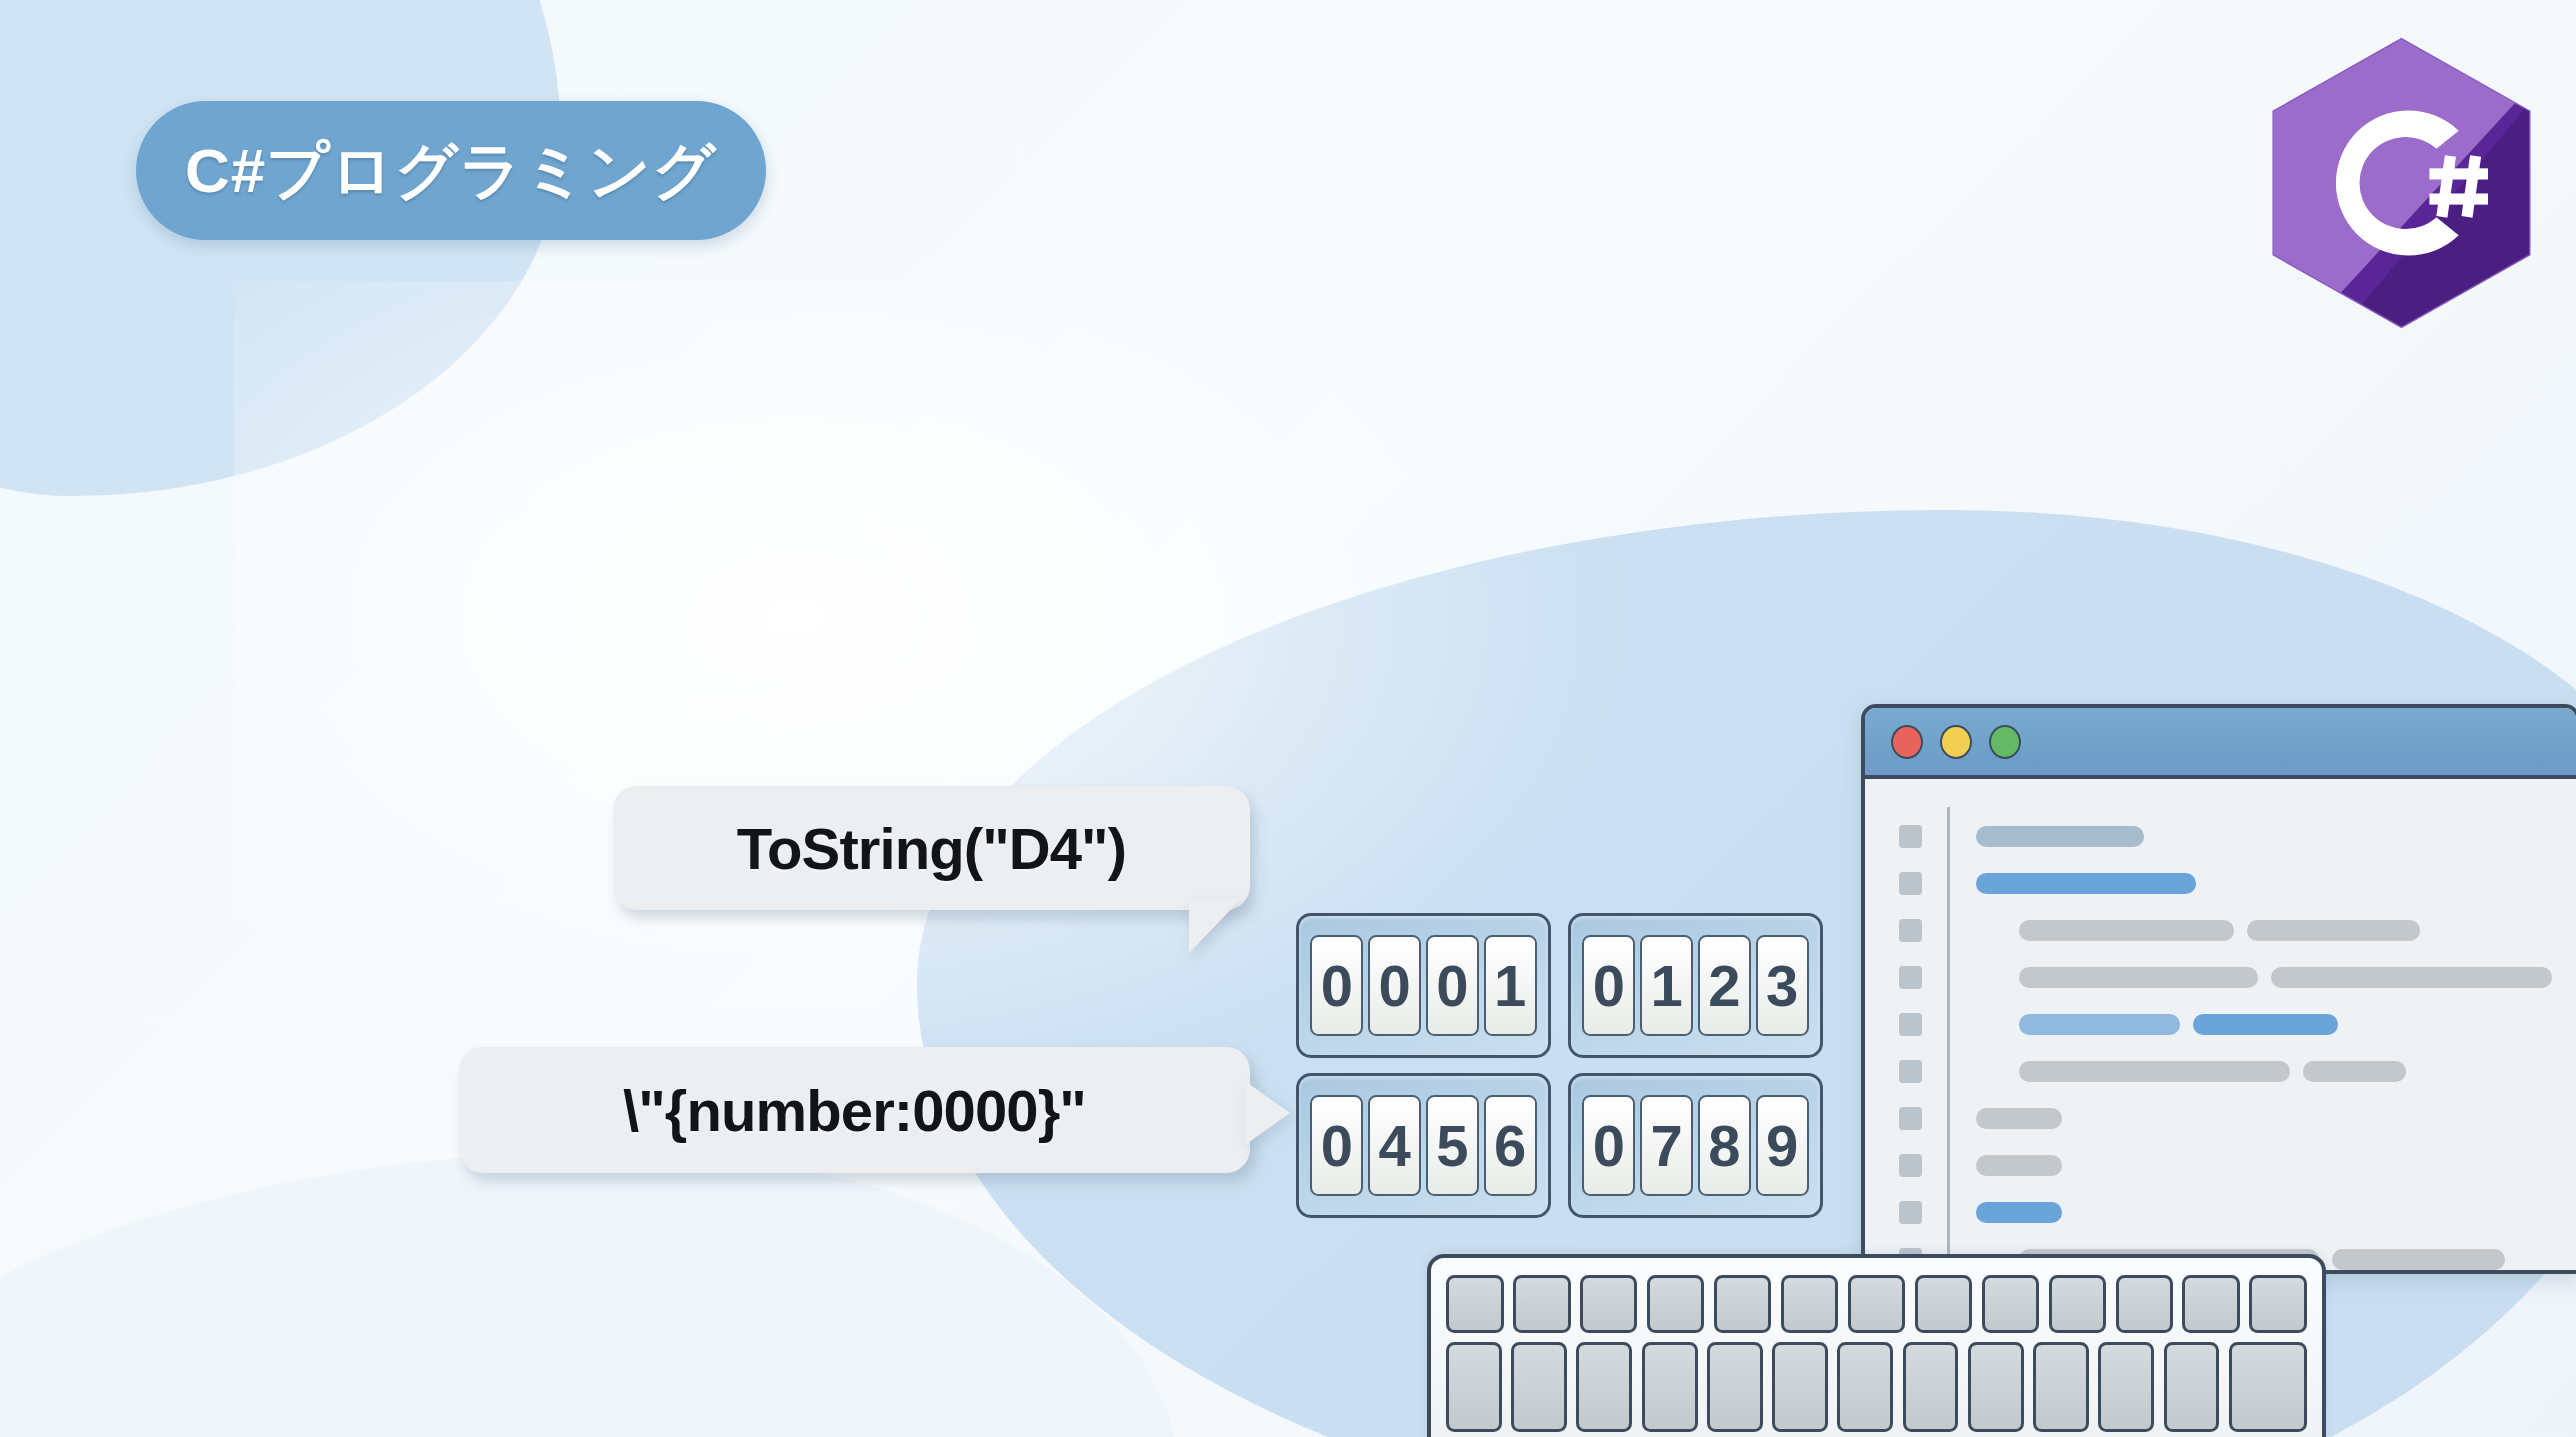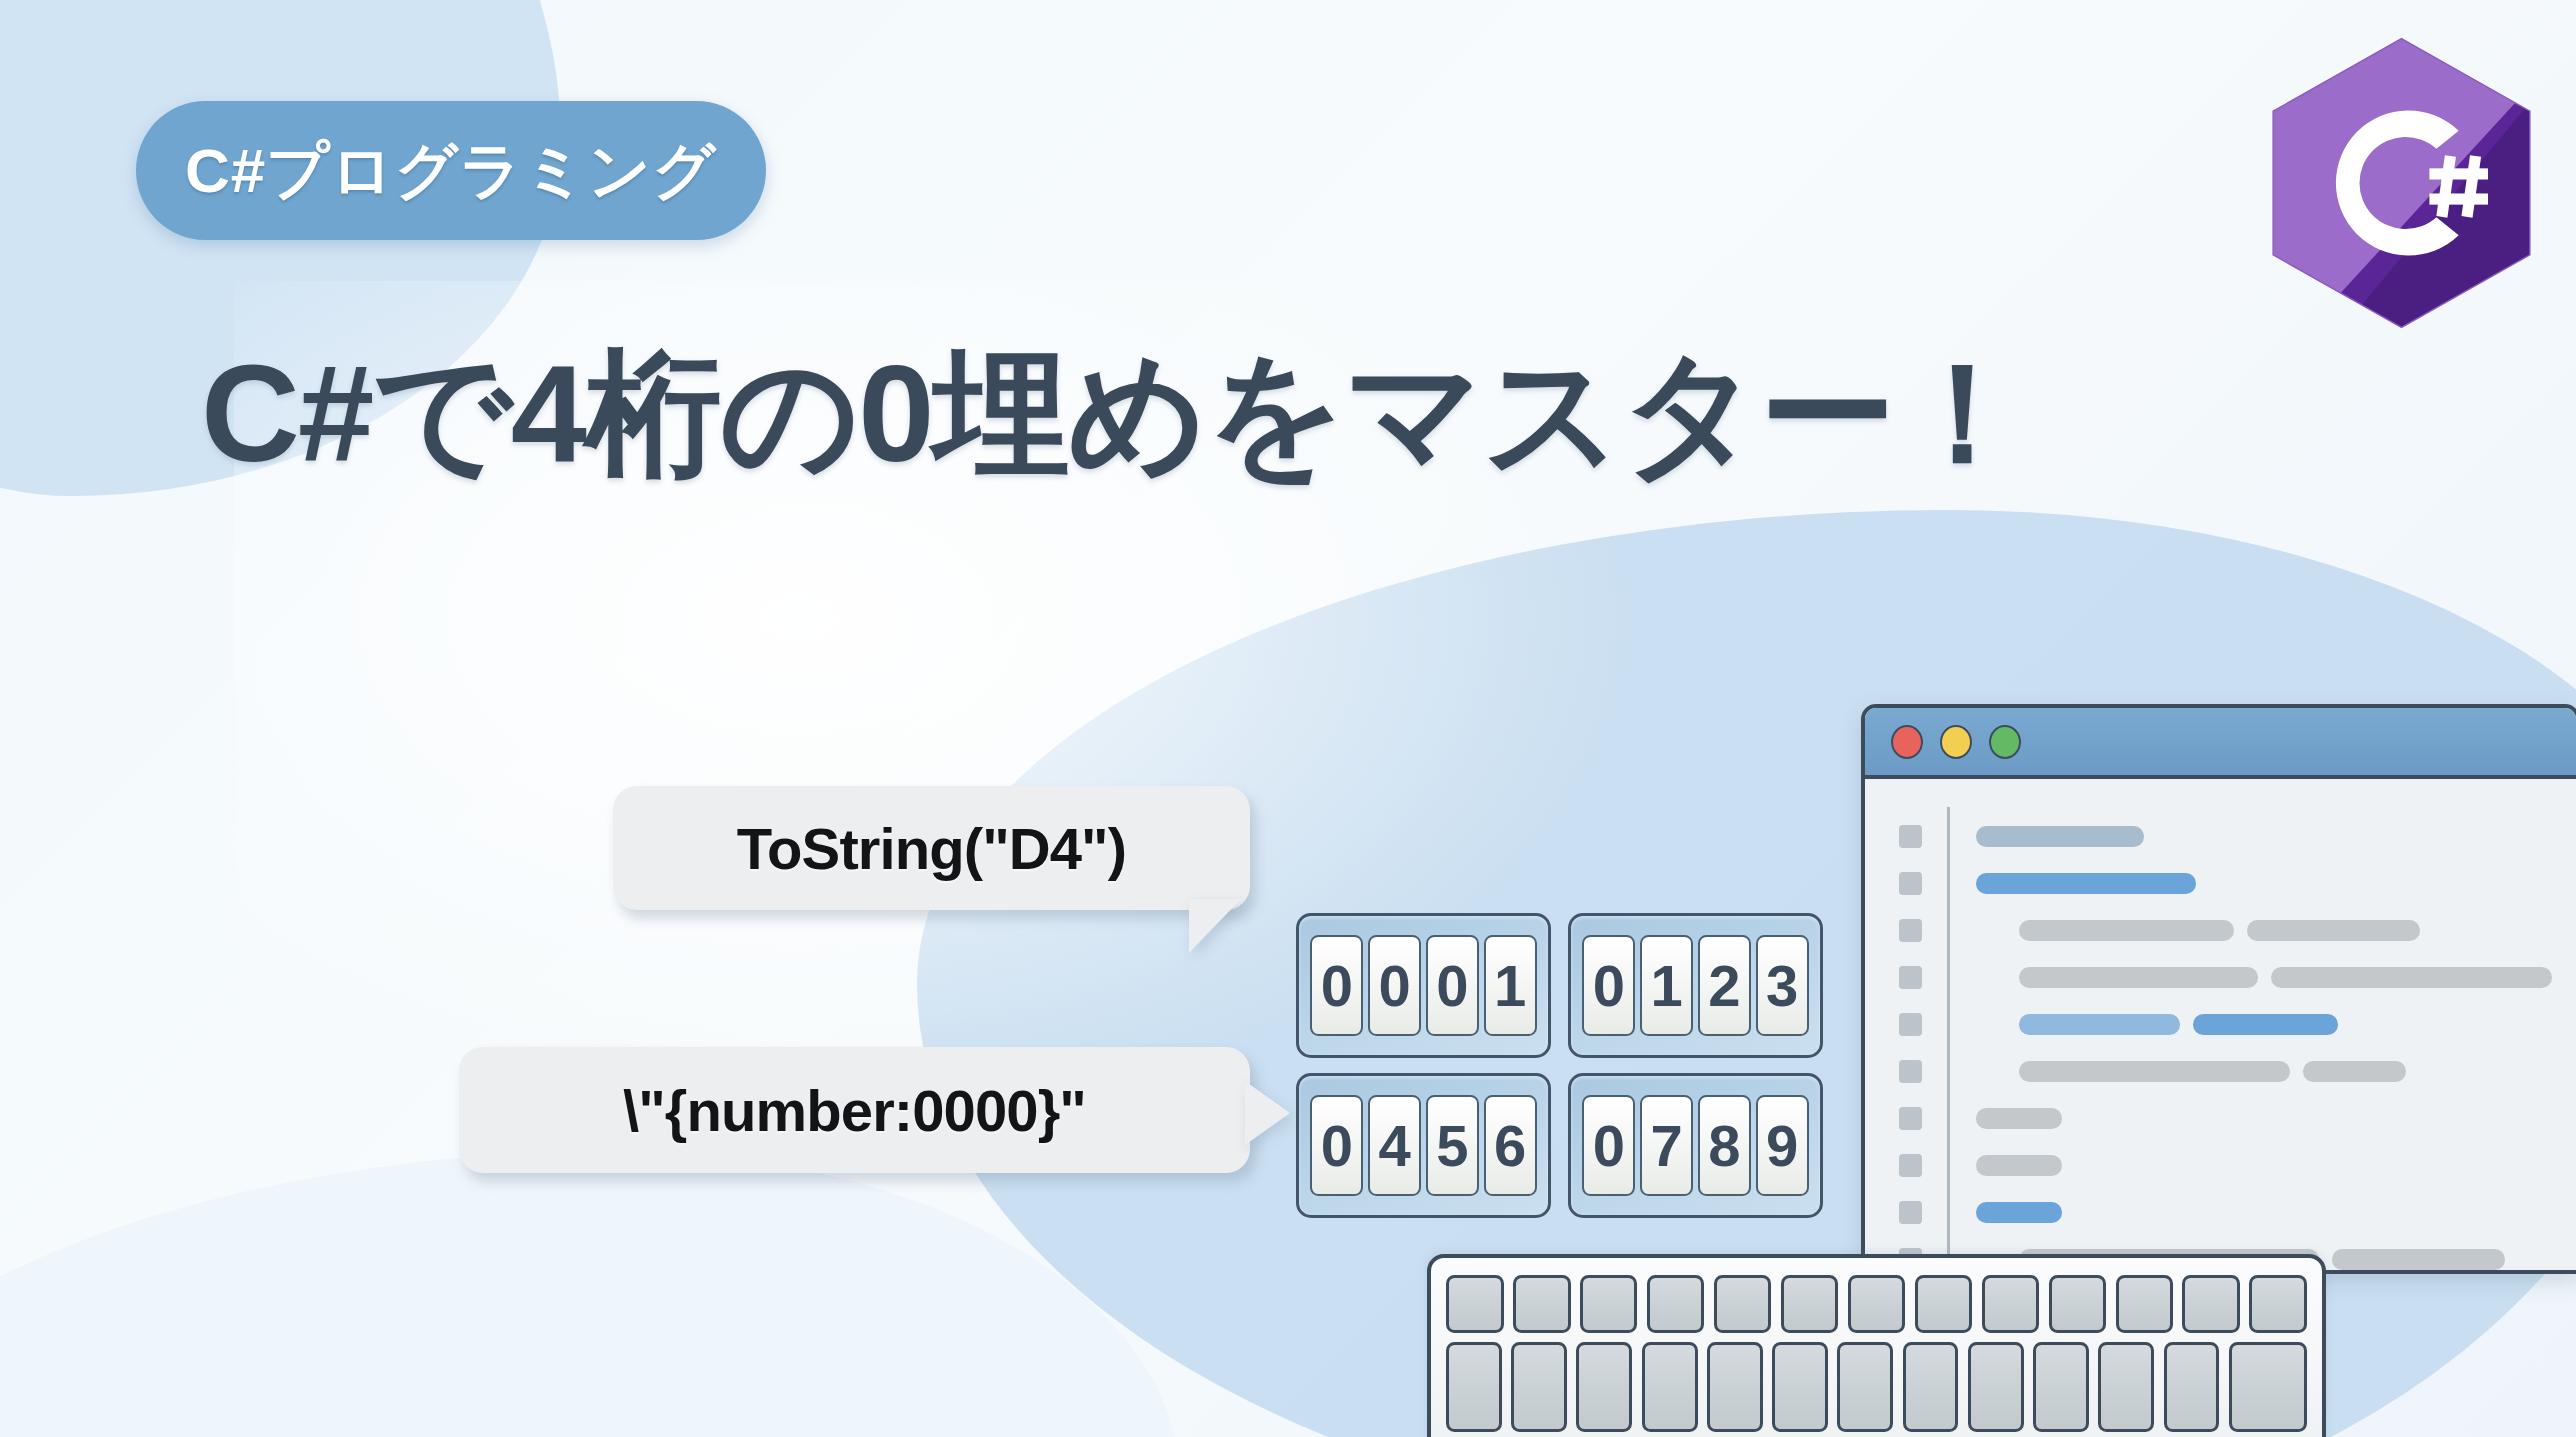--- a/index.html
+++ b/index.html
@@ -163,21 +163,20 @@
 
   <div class="blob blob-tl"></div>
   <div class="blob blob-big"></div>
   <div class="blob blob-bottom"></div>
   <div class="blob blob-mid-white"></div>
 
   <div class="badge">
     <span class="badge-label">C#プログラミング</span>
   </div>
 
-  <div class="title">C#で4桁の0埋めをマスター！</div>
 
   <div class="logo">
     <svg viewBox="0 0 200 215" xmlns="http://www.w3.org/2000/svg" aria-hidden="true">
       <defs>
         <clipPath id="hexclip">
           <path d="M100 4 L192 56 L192 159 L100 211 L8 159 L8 56 Z"></path>
         </clipPath>
       </defs>
       <g clip-path="url(#hexclip)">
         <rect x="0" y="0" width="200" height="215" fill="#9b6cc9"></rect>

